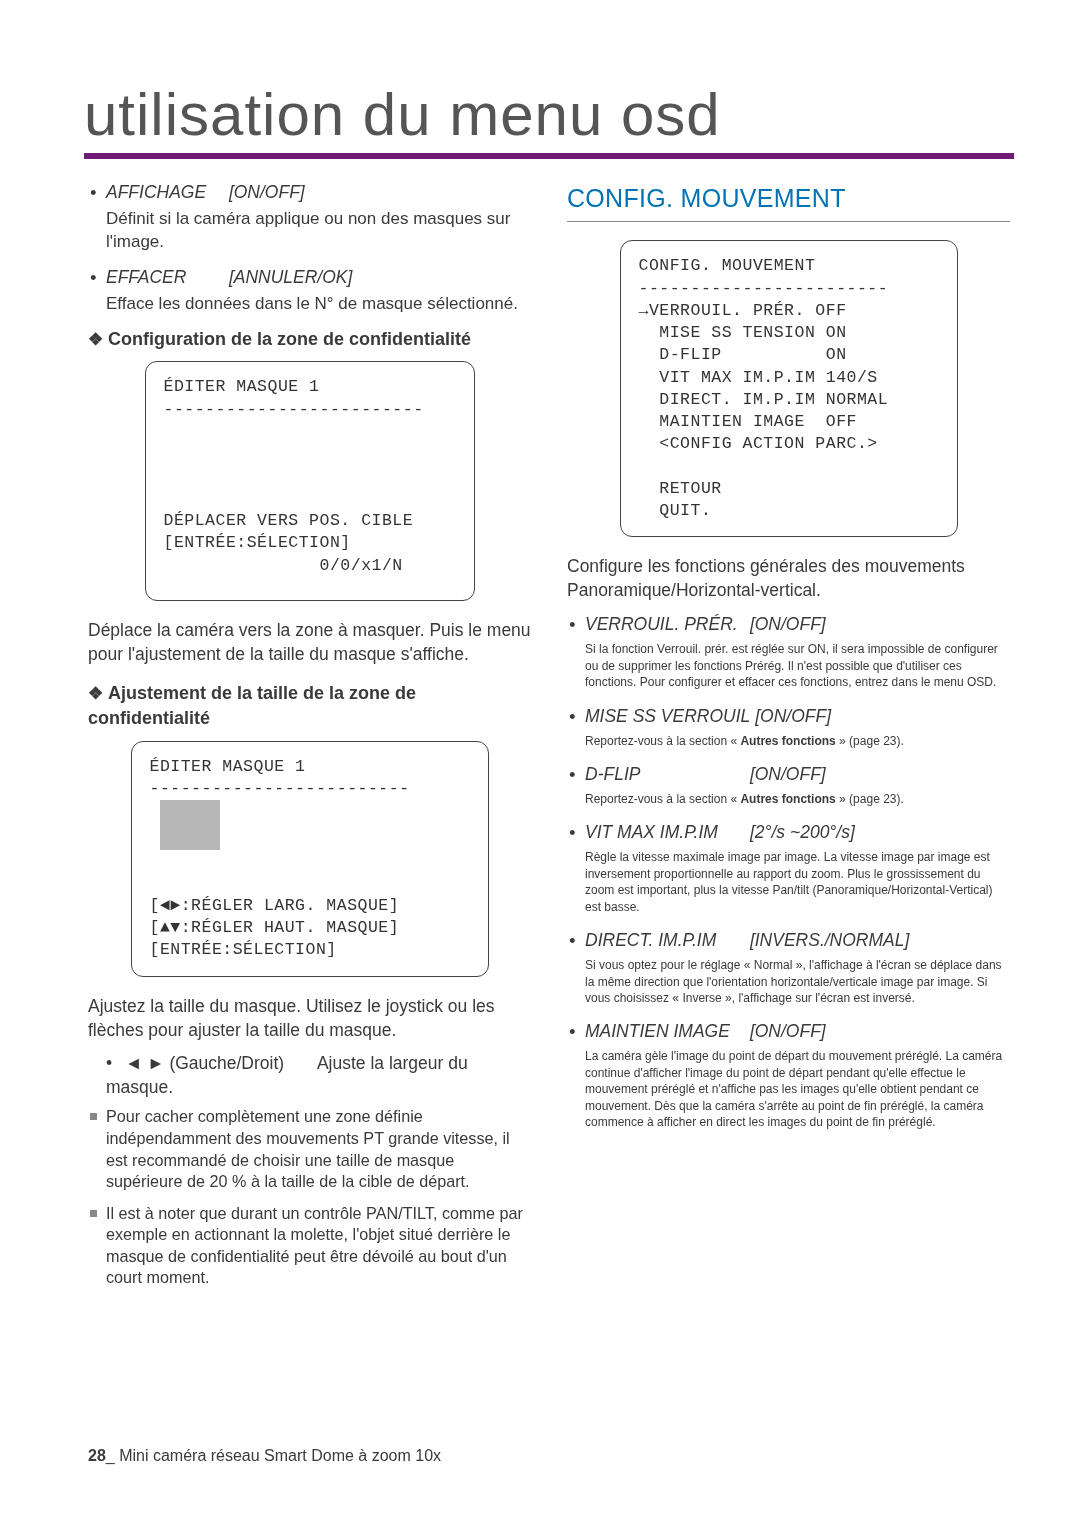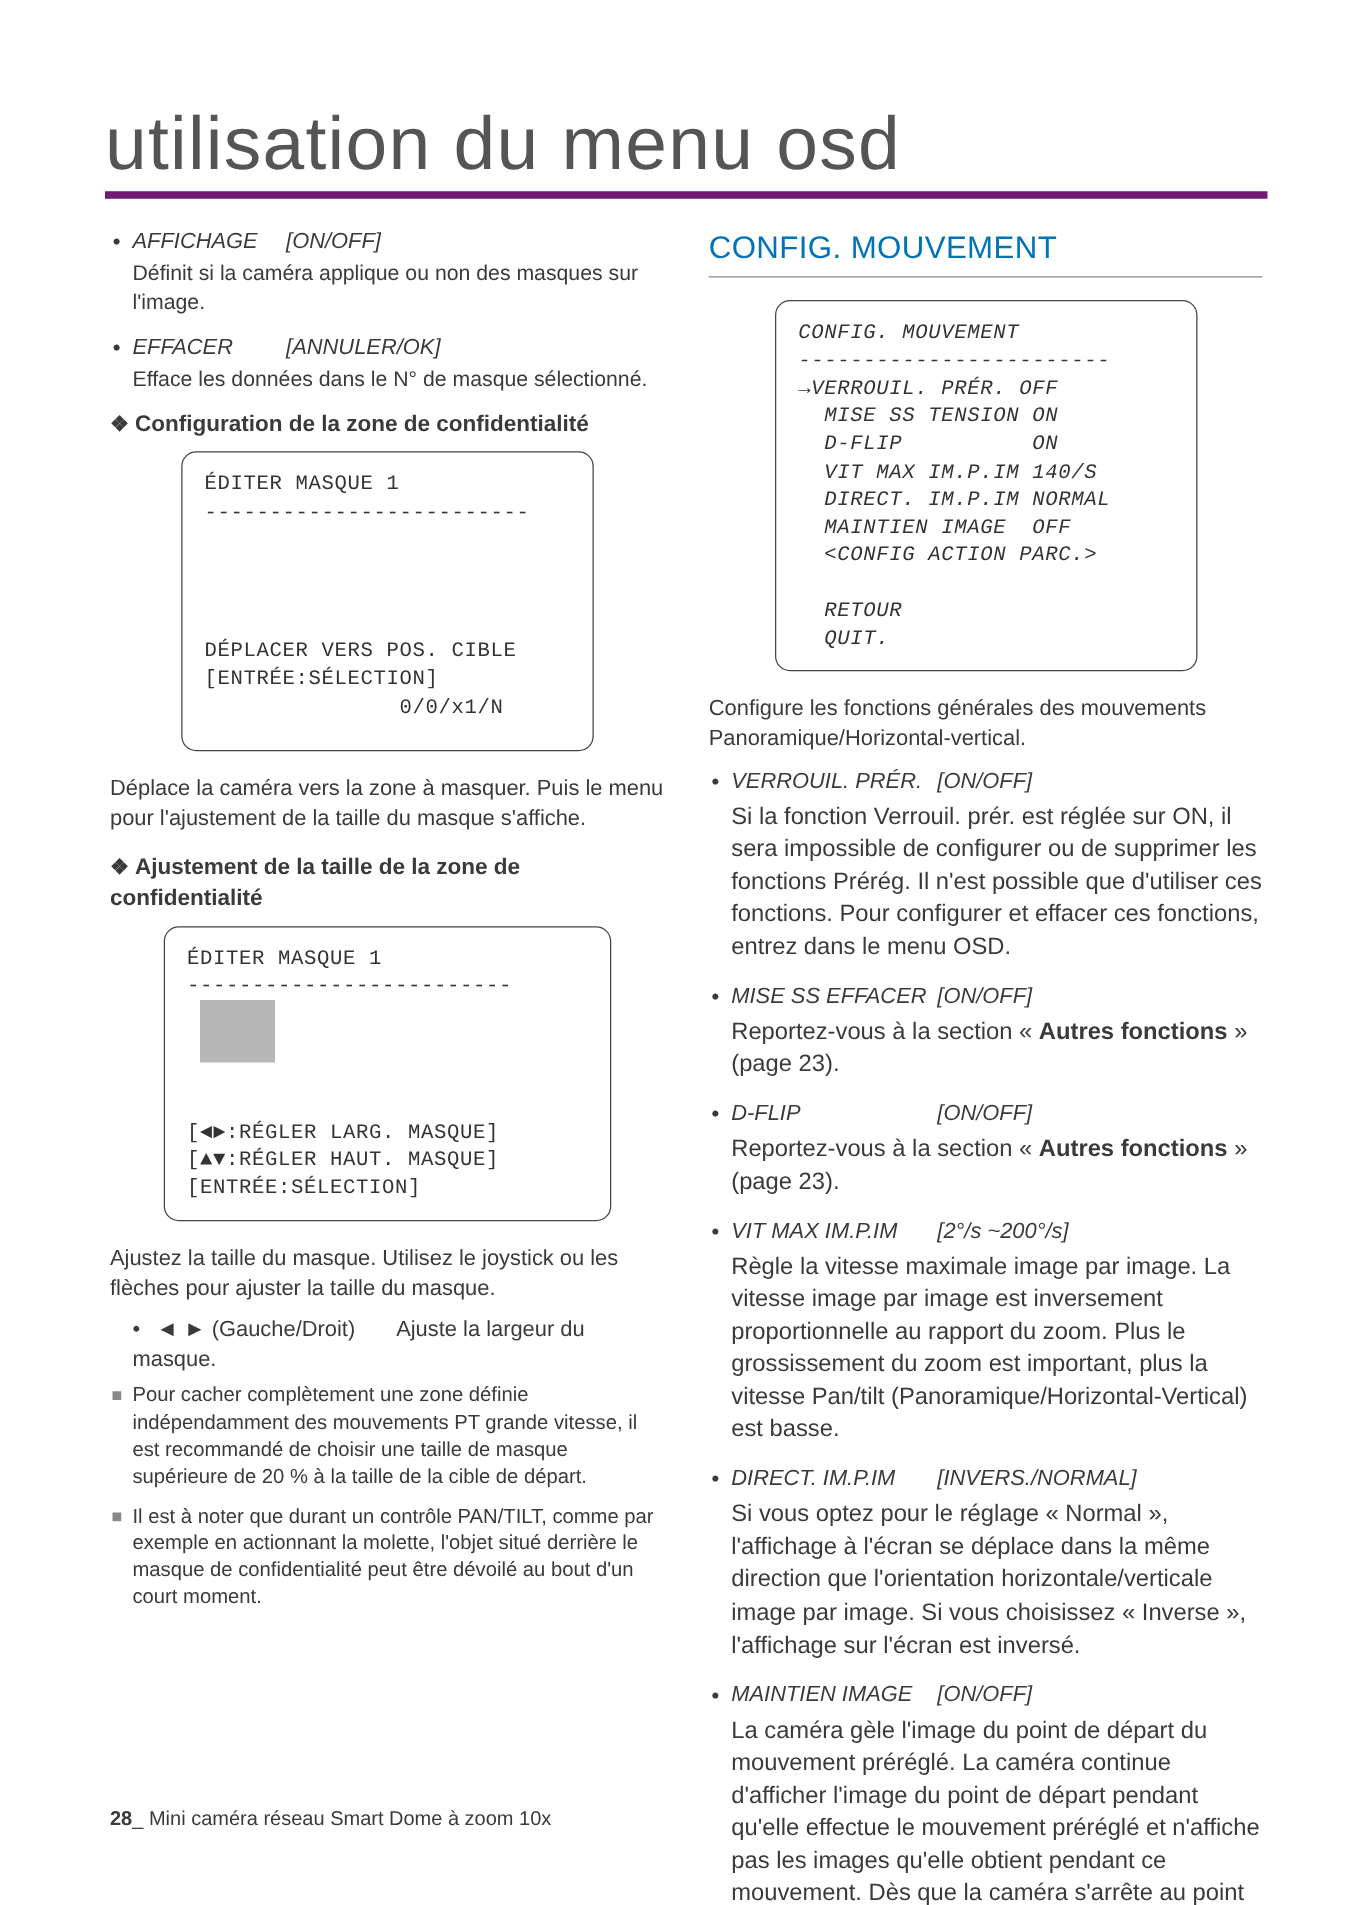--- a/index.html
+++ b/index.html
@@ -48,40 +48,40 @@
     letter-spacing: .3px;
   }
   ul.bul { list-style: none; padding: 0; margin: 0; font-style: italic; }
   ul.bul > li { position: relative; padding-left: 18px; margin-bottom: 2px; }
   ul.bul > li::before {
     content: "•"; position: absolute; left: 2px; top: 0; font-size: 18px;
   }
   .opt { display: inline-block; min-width: 118px; }
   .optv { display: inline-block; }
   .desc { margin: 2px 0 12px 18px; font-size: 17px; }
-  .desc2 { margin: 4px 0 14px 18px; font-size: 19px; }
+  .desc2 { margin: 4px 0 14px 18px; font-size: 12px; }
 
   .diamond { font-weight: bold; margin: 4px 0 10px 0; font-size: 18px; }
   .diamond::before { content: "❖ "; font-size: 17px; }
 
   .monobox {
     border: 1.5px solid #444;
     border-radius: 12px;
     padding: 14px 18px 14px 18px;
     font-family: "Courier New", monospace;
     font-size: 16.5px;
     letter-spacing: .5px;
     line-height: 1.35;
     white-space: pre;
     color: #333;
     margin: 0 auto 18px auto;
   }
   .mbox1 { width: 292px; min-height: 210px; position: relative; }
   .mbox2 { width: 320px; }
-  .mbox3 { width: 300px; font-style: italic; }
+  .mbox3 { width: 300px; }
   .greysq { display:inline-block; width:60px; height:50px; background:#b7b7b7; vertical-align:top; }
 
   .ctrl-row { padding-left: 18px; margin-bottom: 4px; font-size: 17.5px; }
   .ctrl-row .lab { display:inline-block; width: 188px; }
   .ctrl-row::before { content:"•"; margin-right:8px; }
 
   .mnote { list-style:none; padding:0; margin:6px 0 0 0; }
   .mnote li { position:relative; padding-left:18px; margin-bottom:10px; font-size:16.2px; line-height:1.33; }
   .mnote li::before {
     content:""; position:absolute; left:2px; top:7px; width:7px; height:7px;
@@ -179,21 +179,21 @@
 
       <ul class="bul">
           <li>
         <span class="opt" style="min-width:160px">VERROUIL. PRÉR.</span>
         <span class="optv">[ON/OFF]</span></li>
         </ul>
       <div class="desc2">Si la fonction Verrouil. prér. est réglée sur ON, il sera impossible de configurer ou de supprimer les fonctions Prérég. Il n'est possible que d'utiliser ces fonctions. Pour configurer et effacer ces fonctions, entrez dans le menu OSD.</div>
 
       <ul class="bul">
           <li>
-        <span class="opt" style="min-width:160px">MISE SS EFFACER</span>
+        <span class="opt" style="min-width:160px">MISE SS VERROUIL</span>
         <span class="optv">[ON/OFF]</span></li>
         </ul>
       <div class="desc2">
         <span>Reportez-vous à la section « </span><b class="ref">Autres fonctions</b><span> » (page 23).</span>
       </div>
 
       <ul class="bul">
           <li>
         <span class="opt" style="min-width:160px">D-FLIP</span>
         <span class="optv">[ON/OFF]</span></li>

